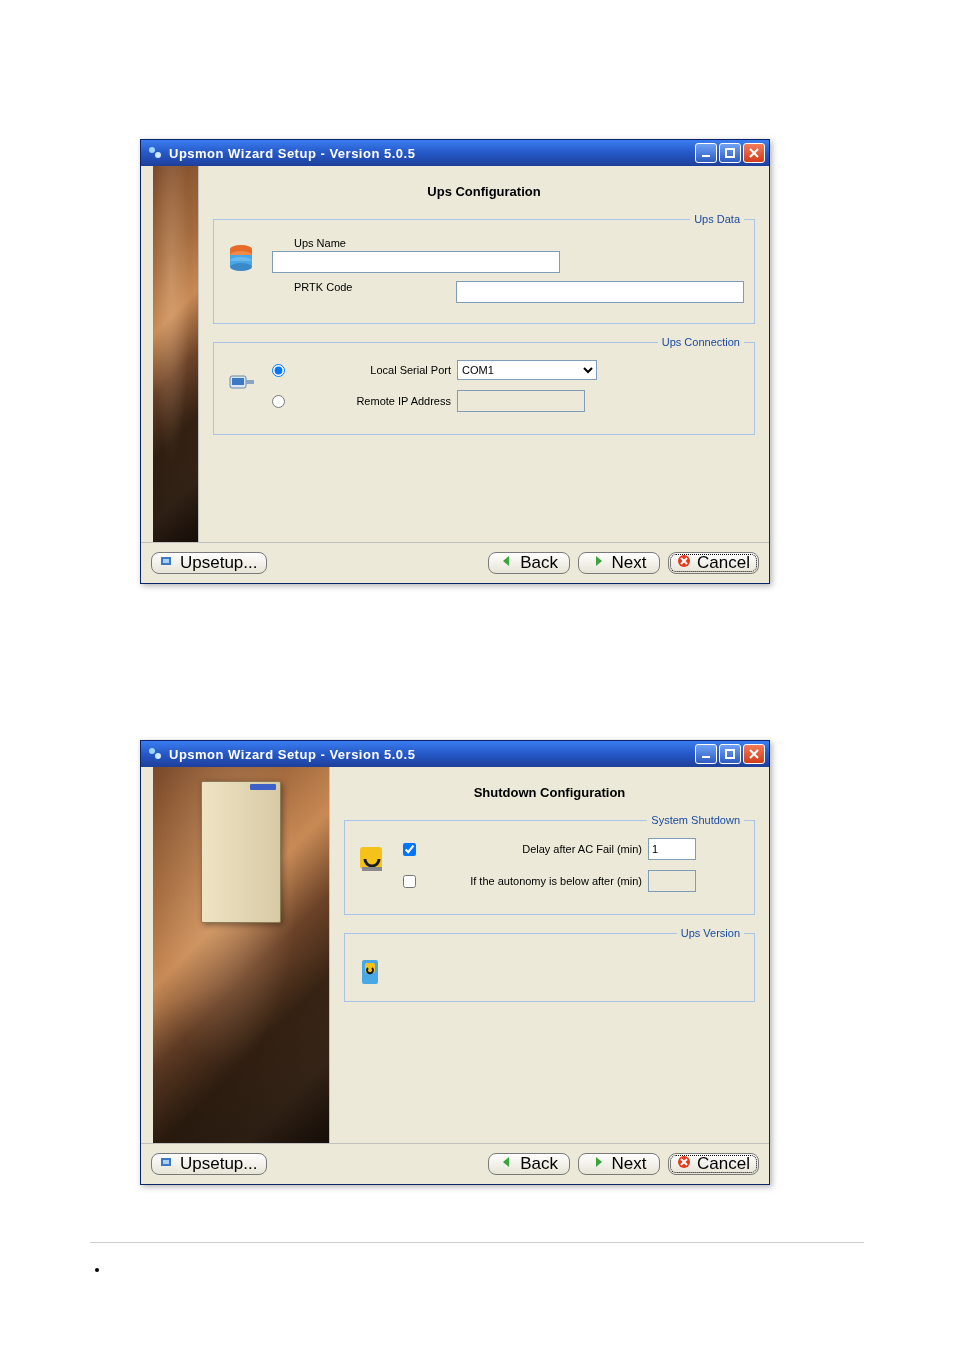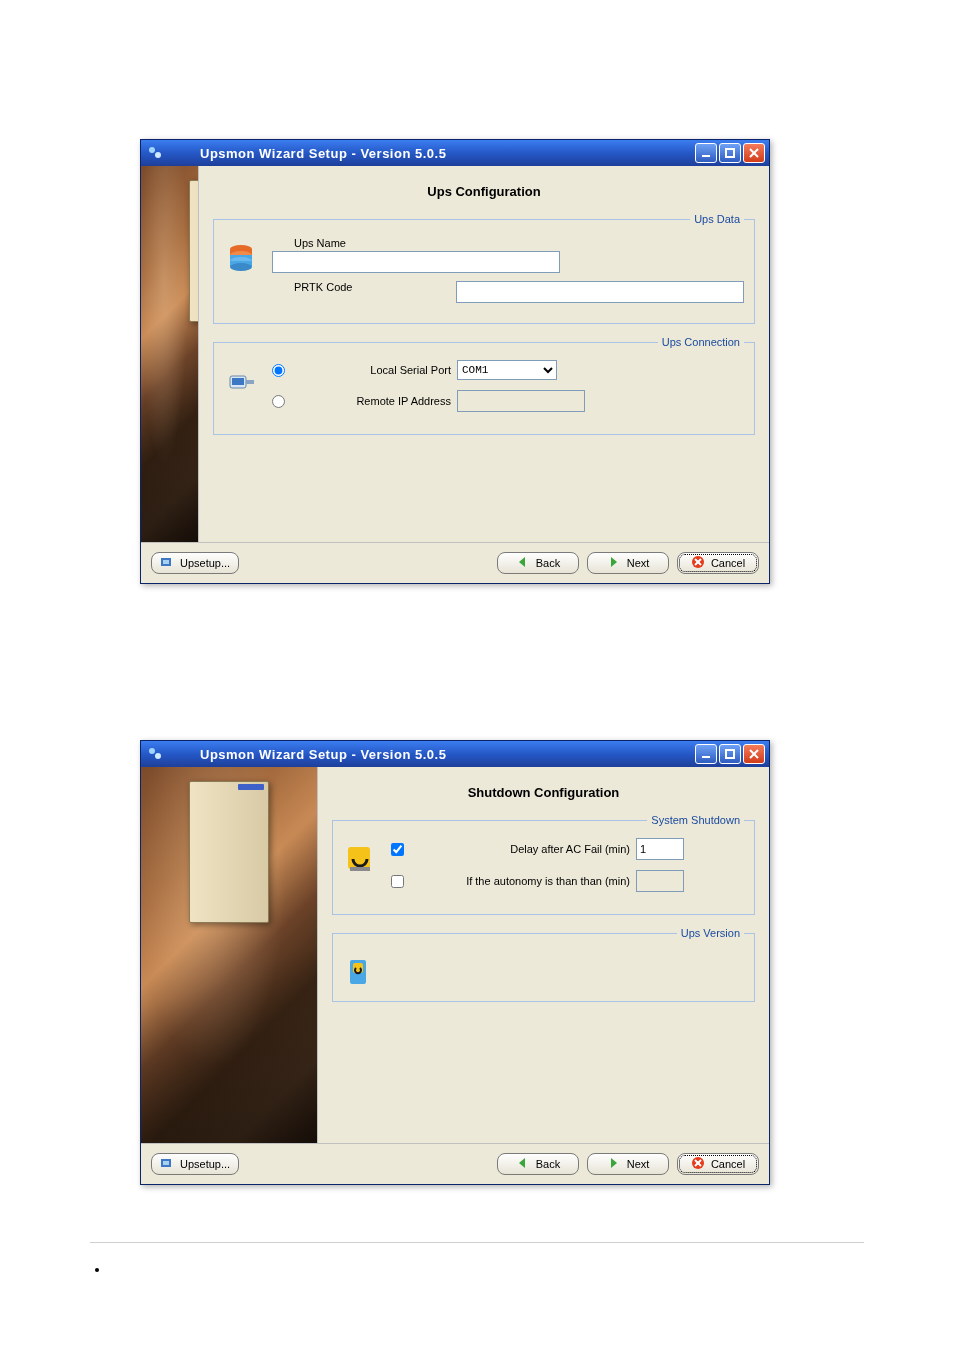--- a/index.html
+++ b/index.html
@@ -30,21 +30,20 @@
   }
   .titlebar .app-icon {
     width: 16px; height: 16px;
     margin-right: 6px;
     display: inline-block;
   }
   .titlebar .title-text {
     flex: 1;
     font-family: "Trebuchet MS", Tahoma, sans-serif;
     letter-spacing: 0.5px;
-    margin-left: 31px;
   }
   .winbtns {
     display: flex;
     gap: 2px;
     padding-right: 4px;
   }
   .winbtn {
     width: 20px; height: 18px;
     border: 1px solid #fff;
     border-radius: 3px;
@@ -53,20 +52,21 @@
     justify-content: center;
     font-size: 12px;
     font-weight: bold;
     cursor: pointer;
   }
   .winbtn.min, .winbtn.max { background: linear-gradient(#6fa2f6,#2e5cc0); color:#fff; }
   .winbtn.close { background: linear-gradient(#f47c5a,#d13c1a); color:#fff; }
   .client {
     display: flex;
     height: 376px;
+    margin-left: 12px;
   }
   .sidebar {
     width: 176px;
     border-right: 1px solid #c0c0c0;
     background: linear-gradient(135deg,#7a4a2a 0%, #a56b3e 25%, #c88a55 40%, #6b4228 55%, #3c2615 70%, #4b3320 85%, #2a1a0f 100%);
     position: relative;
     overflow: hidden;
   }
   .sidebar::before {
     content:"";
@@ -159,39 +159,38 @@
     margin-bottom:10px;
     font-size:11px;
   }
   .radio-row input, .chk-row input { margin:0; }
   .radio-row .lab, .chk-row .lab { flex:0 0 160px;text-align:right; }
   .select {
     border:1px solid #7f9db9;
     background:#fff;
     height:20px;
     font-size:11px;
-    width:100px;
-    font-family:Liberation Mono, monospace;
+    width:140px;
   }
   .footer {
     border-top: 1px solid #c0c0c0;
     background: #ece9d8;
     height: 40px;
     display:flex;
     align-items:center;
     padding:0 10px;
     gap:8px;
   }
   .footer .spacer { flex:1; }
   .btn {
     height:22px;
     min-width:82px;
     border:1px solid #7a7a7a;
     background:linear-gradient(#fefefe,#e7e4d6);
-    font-size:11px;
+    font-size:17px;
     display:flex;
     align-items:center;
     justify-content:center;
     gap:6px;
     cursor:pointer;
     border-radius:8px;
     padding:0 8px;
   }
   .disabled-text { color:#9a9a9a; }
   .hr-line {
@@ -380,21 +379,21 @@
             </svg>
           </div>
           <div class="fields">
             <div class="chk-row">
               <input type="checkbox" checked="" style="">
               <span class="lab" style="flex:0 0 220px">Delay after AC Fail (min)</span>
               <input class="tinput small" value="1" style="">
             </div>
             <div class="chk-row">
               <input type="checkbox" style="">
-              <span class="lab" style="flex:0 0 220px">If the autonomy is than than (min)</span>
+              <span class="lab" style="flex:0 0 220px">If the autonomy is below after (min)</span>
               <input class="tinput small disabled" disabled="" style="">
             </div>
           </div>
         </div>
       </fieldset>
 
       <fieldset class="group">
         <legend>Ups Version</legend>
         <div class="group-body">
           <div class="grp-icon">

